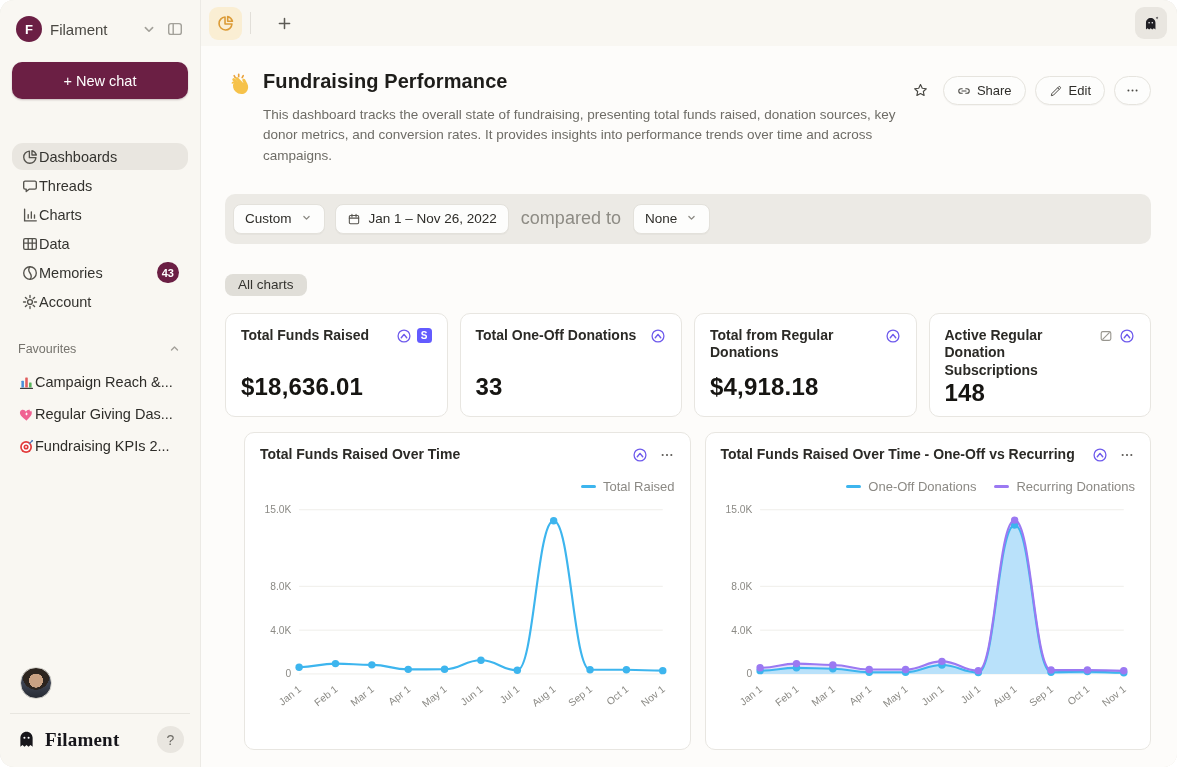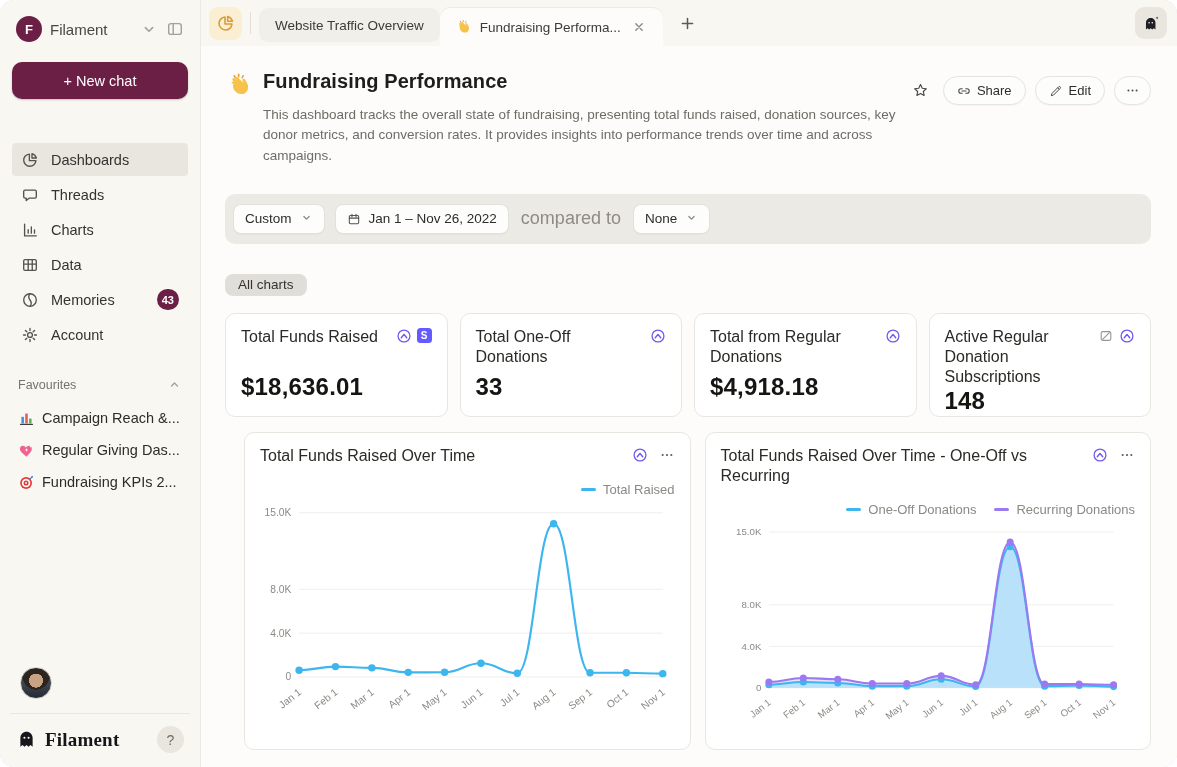--- a/index.html
+++ b/index.html
@@ -8,30 +8,30 @@
 
   
   .sidebar { width:201px; flex:0 0 201px; background:#f9f7f2; display:flex; flex-direction:column; padding:16px 12px 14px 12px; border-right:1px solid #eceae5; }
   .ws-row { display:flex; align-items:center; gap:8px; padding:0 4px; }
   .ws-avatar { width:26px; height:26px; border-radius:50%; background:#6b1f44; color:#fff; font-size:13px; font-weight:700; display:flex; align-items:center; justify-content:center; }
   .ws-name { font-size:15px; color:#4a4843; font-weight:500; flex:1; }
   .icon-sm { width:18px; height:18px; color:#a3a19a; display:inline-flex; }
   .icon-sm svg { width:100%; height:100%; }
   .newchat { margin-top:20px; height:37px; border-radius:10px; background:#6b1f44; color:#fff; font-size:14.5px; font-weight:500; display:flex; align-items:center; justify-content:center; cursor:pointer; box-shadow:0 1px 2px rgba(60,20,40,.25); }
   .nav { margin-top:44px; display:flex; flex-direction:column; gap:2px; }
-  .nav-item { display:flex; align-items:center; gap:12px; height:33px; border-radius:4px; padding:0 9px; font-size:14.5px; color:#34332f; cursor:pointer; }
+  .nav-item { display:flex; align-items:center; gap:0; height:27px; border-radius:11px; padding:0 9px; font-size:14.5px; color:#34332f; cursor:pointer; }
   .nav-item.active { background:#e9e6e0; }
   .nav-icon { width:18px; height:18px; color:#55534d; flex:0 0 18px; }
   .nav-icon svg { width:100%; height:100%; }
   .nav-label { flex:1; }
   .nav-badge { background:#6b1f44; color:#fff; border-radius:999px; min-width:21px; height:21px; font-size:11px; font-weight:700; display:flex; align-items:center; justify-content:center; padding:0 5px; }
   .fav-head { margin-top:26px; display:flex; align-items:center; padding:0 6px; }
   .fav-title { font-size:12.5px; color:#75736d; flex:1; }
   .fav-list { margin-top:12px; display:flex; flex-direction:column; gap:4px; }
-  .fav-item { display:flex; align-items:center; gap:7px; height:28px; padding:0 6px; font-size:14.5px; color:#2e2d29; cursor:pointer; white-space:nowrap; overflow:hidden; }
+  .fav-item { display:flex; align-items:center; height:28px; padding:0 6px; font-size:14.5px; color:#2e2d29; cursor:pointer; white-space:nowrap; overflow:hidden; }
   .fav-emoji { width:17px; height:17px; flex:0 0 17px; }
   .fav-emoji svg { width:100%; height:100%; }
   .side-spacer { flex:1; }
   .user-avatar { width:32px; height:32px; border-radius:50%; margin:0 0 14px 8px; cursor:pointer;
      background: radial-gradient(circle at 50% 42%, #c9a183 0 30%, rgba(0,0,0,0) 31%),
                  radial-gradient(circle at 50% 28%, #2c241f 0 50%, rgba(0,0,0,0) 51%),
                  linear-gradient(#3c4250 55%, #262a33); border:1px solid #d8d6d0; }
   .side-divider { height:1px; background:#e8e6e0; margin:0 -2px 12px -2px; }
   .brand-row { display:flex; align-items:center; gap:8px; padding:0 4px; }
   .brand-ghost { width:21px; height:21px; }
@@ -77,21 +77,21 @@
   .white-pill svg { width:14px; height:14px; color:#55534d; }
   .white-pill .chev svg { width:13px; height:13px; color:#8b8983; }
   .cmp-label { font-size:18px; color:#8d8b84; padding:0 2px; }
 
   .allcharts { margin-top:30px; display:inline-flex; height:22px; align-items:center; padding:4px 13px; background:#e0ded8; border-radius:8px; font-size:13.5px; color:#34332f; cursor:pointer; }
 
   .kpi-grid { margin-top:17px; display:grid; grid-template-columns:repeat(4,1fr); gap:12px; }
   .card { background:#ffffff; border:1px solid #e8e6e1; border-radius:10px; padding:13px 15px; }
   .kpi-card { height:104px; display:flex; flex-direction:column; }
   .card-head { display:flex; align-items:flex-start; gap:6px; }
-  .card-title { flex:1; font-size:16px; font-weight:400; color:#2b2a26; line-height:1.25; }
+  .card-title { flex:1; font-size:14px; font-weight:700; color:#2b2a26; line-height:1.25; }
   .card-icons { display:flex; align-items:center; gap:5px; flex:0 0 auto; margin-top:1px; }
   .card-icons .ic { width:16px; height:16px; display:inline-flex; }
   .card-icons .ic svg { width:100%; height:100%; }
   .stripe-badge { width:15px; height:15px; border-radius:3.5px; background:#635bff; color:#fff; font-size:10px; font-weight:700; display:flex; align-items:center; justify-content:center; }
   .kpi-value { margin-top:auto; font-size:24px; font-weight:700; color:#161512; letter-spacing:.2px; padding-bottom:2px; }
 
   .charts-grid { margin-top:15px; display:grid; grid-template-columns:repeat(2,1fr); gap:14px;padding-left:19px; }
   .chart-card { height:318px; display:flex; flex-direction:column; }
   .legend { display:flex; justify-content:flex-end; gap:18px; margin-top:16px; }
   .legend-item { display:flex; align-items:center; gap:7px; font-size:13px; color:#8b8984; }
@@ -223,39 +223,20 @@
 
   <div class="main">
     <div class="tabbar">
       <div class="home-btn">
           <svg viewBox="0 0 20 20" fill="none" stroke="currentColor" stroke-width="1.7" stroke-linejoin="round">
             <path d="M9.5 3.2a6.8 6.8 0 1 0 7.3 7.3h-7.3z"></path>
             <path d="M12.3 2.7a7 7 0 0 1 5 5h-5z"></path>
           </svg>
         </div>
       <div class="tab-sep"></div>
-      <div id="tabs" style="display:flex;align-items:flex-end;">
-          <div class="tab inactive">
-            <span>Website Traffic Overview</span>
-          </div>
-          <div class="tab active">
-            <span class="tab-emoji"><svg viewBox="0 0 24 24">
-                <g stroke="#e9a13b" stroke-width="1.5" stroke-linecap="round" fill="none">
-                  <path d="M6.6 3.4l1 1.8"></path>
-                  <path d="M10.8 2.2v2.1"></path>
-                  <path d="M15 3.4l-1 1.8"></path>
-                </g>
-                <path fill="#f6c24a" d="M6 10.2c-1 2.7-.4 5.7 1.8 7.9 2.9 2.9 7.3 3.1 9.9.5 2.1-2.1 2.4-5.3 1-7.9l-2.1-3.9a1.35 1.35 0 0 0-2.4 1.2l1.1 2.3-5.4-5.4a1.35 1.35 0 0 0-1.9 1.9l3.4 3.4-4.3-4.3a1.35 1.35 0 0 0-1.9 1.9l4.3 4.3-3-3a1.35 1.35 0 0 0-1.9 1.9z"></path>
-              </svg></span>
-            <span>Fundraising Performa...</span>
-            <span class="tab-close"><svg viewBox="0 0 20 20" fill="none" stroke="currentColor" stroke-width="1.7" stroke-linecap="round">
-                <path d="M6 6l8 8M14 6l-8 8"></path>
-              </svg></span>
-          </div>
-        </div>
       <div class="newtab-btn">
           <svg viewBox="0 0 20 20" fill="none" stroke="currentColor" stroke-width="1.8" stroke-linecap="round">
             <path d="M10 4v12M4 10h12"></path>
           </svg>
         </div>
       <div class="tabbar-fill"></div>
       <div class="ghost-btn">
           <svg viewBox="0 0 24 24">
             <path fill="#201f24" d="M11 5c-3.3 0-6 2.7-6 6v8.6l2-1.6 2 1.6 2-1.6 2 1.6 2-1.6 2 1.6V11c0-3.3-2.7-6-6-6z"></path>
             <circle cx="9" cy="11" r="1" fill="#fff"></circle>

